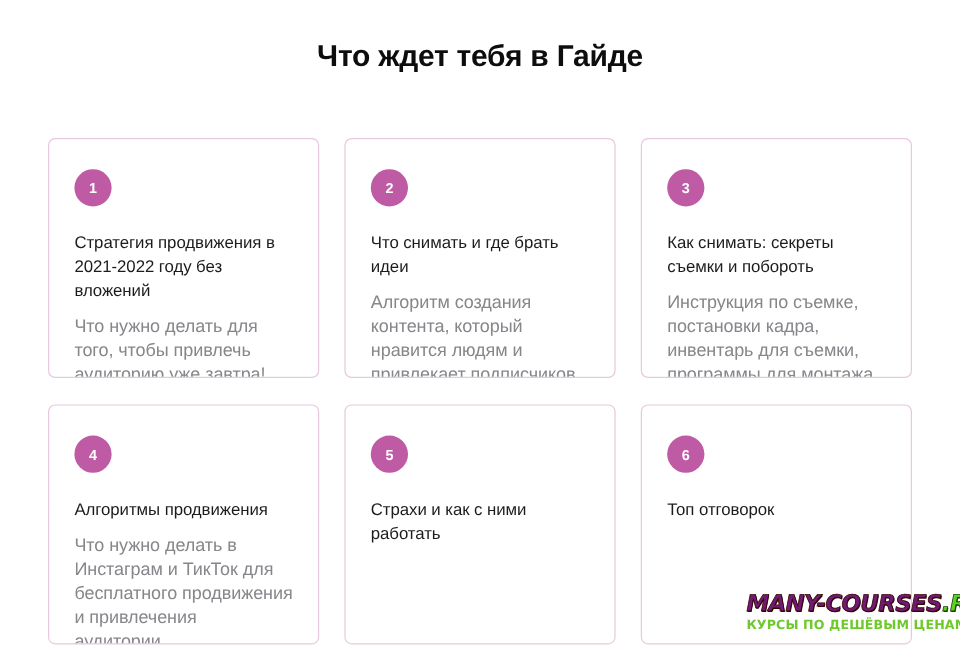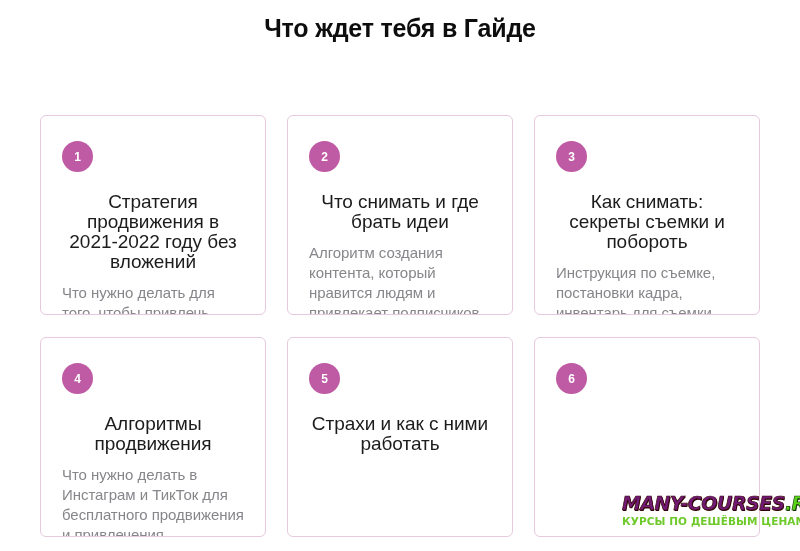--- a/index.html
+++ b/index.html
@@ -15,21 +15,21 @@
     position: relative;
   }
 
   .page-title {
     text-align: center;
     font-size: 25px;
     font-weight: bold;
     color: #0d0d0d;
     letter-spacing: -0.2px;
     margin: 0;
-    padding-top: 12px;
+    padding-top: 31px;
     line-height: 32px;
   }
 
   .cards-grid {
     position: absolute;
     left: 40px;
     top: 115px;
     width: 720px;
     display: grid;
     grid-template-columns: 226px 226px 226px;
@@ -56,27 +56,26 @@
     font-size: 12px;
     font-weight: bold;
     display: flex;
     align-items: center;
     justify-content: center;
     margin-bottom: 20px;
     line-height: 1;
   }
 
   .card-title {
-    font-size: 19px;
+    font-size: 14px;
     font-weight: normal;
     color: #1c1c1c;
     line-height: 20px;
     margin: 0 0 11px 0;
     letter-spacing: -0.05px;
-    text-align: center;
   }
 
   .card-desc {
     font-size: 15px;
     color: #86868b;
     line-height: 20px;
     margin: 0;
     letter-spacing: -0.05px;
   }
 
@@ -148,20 +147,21 @@
     <p class="card-desc">Что нужно делать в Инстаграм и ТикТок для бесплатного продвижения и привлечения аудитории.</p>
   </div>
 
   <div class="card">
     <div class="badge">5</div>
     <h2 class="card-title">Страхи и как с ними работать</h2>
   </div>
 
   <div class="card">
     <div class="badge">6</div>
+    <h2 class="card-title">Топ отговорок</h2>
   </div>
 
 </div>
 
 <div class="watermark">
   <div class="wm-main"><span class="wm-red">MANY-COURSES</span><span class="wm-green">.RU</span></div>
   <div class="wm-sub">КУРСЫ ПО ДЕШЁВЫМ ЦЕНАМ</div>
 </div>
 
 </body></html>

